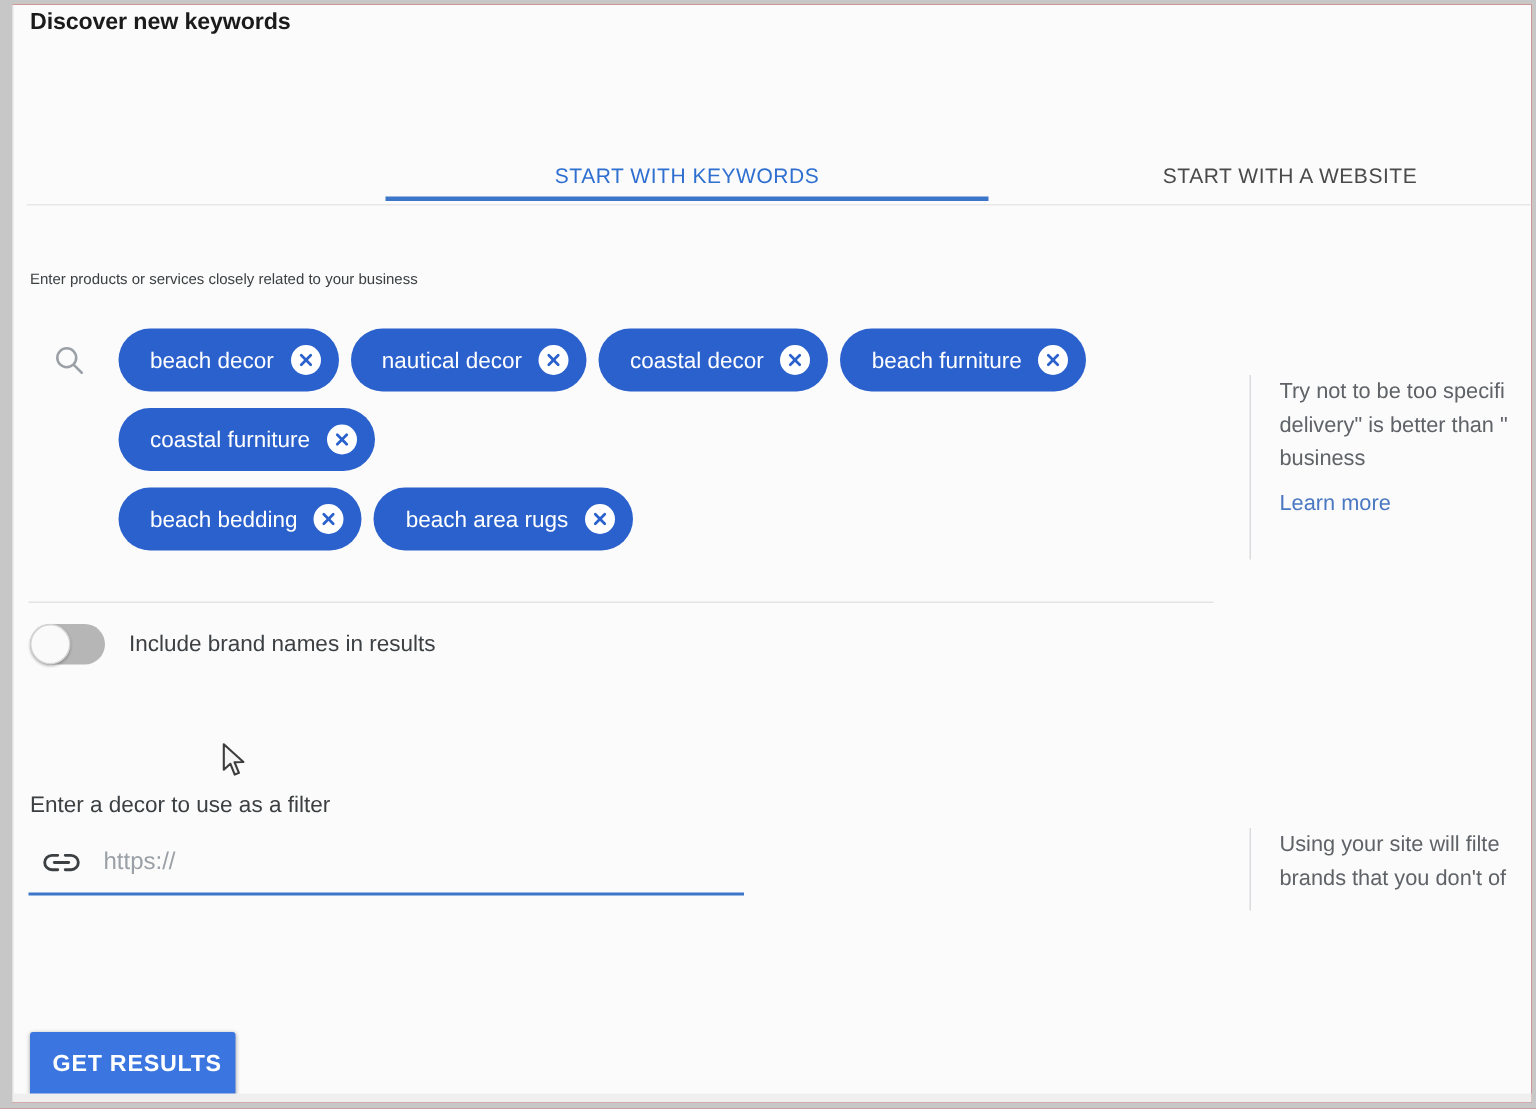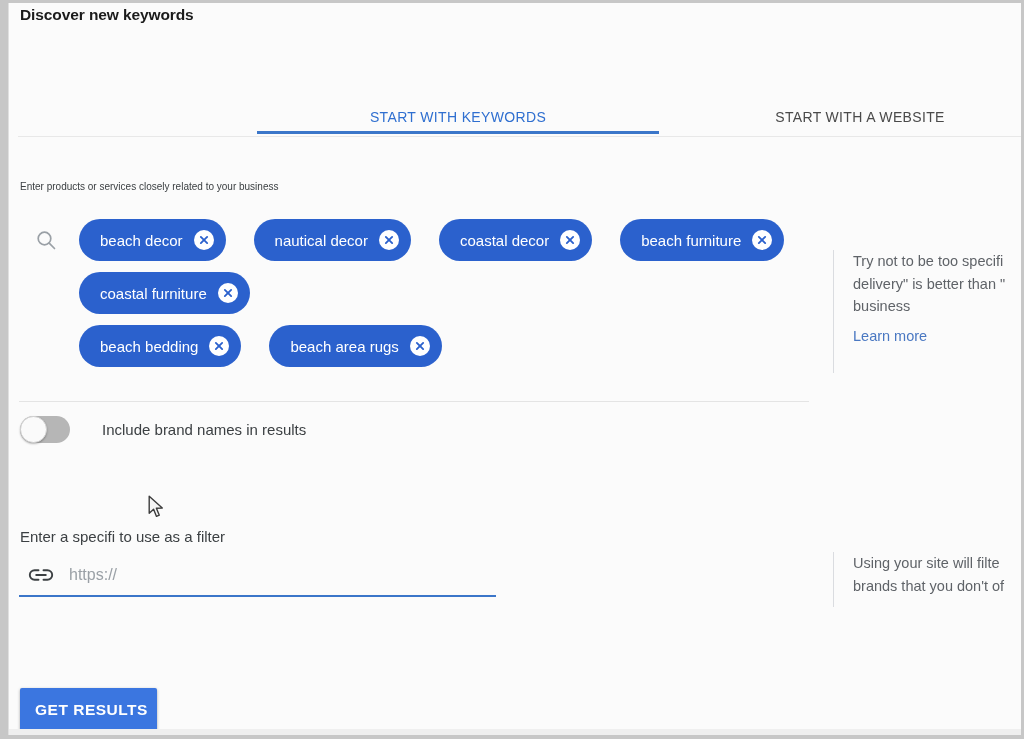--- a/index.html
+++ b/index.html
@@ -107,21 +107,21 @@
     color: #9aa0a6;
   }
   .chips {
     position: absolute;
     left: 70px;
     top: 216px;
     width: 730px;
   }
   .chip-row {
     display: flex;
-    gap: 28px;
+    gap: 8px;
     margin-bottom: 11px;
     height: 42px;
   }
   .chip {
     display: inline-flex;
     align-items: center;
     height: 42px;
     padding: 0 12px 0 21px;
     border-radius: 21px;
     background: #2b61cd;
@@ -202,21 +202,21 @@
     top: 0px;
     width: 27px;
     height: 27px;
     border-radius: 50%;
     background: #fafafa;
     border: 1px solid #d4d4d4;
     box-sizing: border-box;
     box-shadow: 0 1px 2px rgba(0,0,0,0.28);
   }
   .toggle-label {
-    margin-left: 32px;
+    margin-left: 16px;
     font-size: 15px;
     color: #3c4043;
     white-space: nowrap;
   }
 
   
   .cursor {
     position: absolute;
     left: 139px;
     top: 492px;
@@ -403,21 +403,21 @@
       </div>
       <div class="toggle-label">Include brand names in results</div>
     </div>
 
     <div class="cursor">
       <svg viewBox="0 0 17 24" width="17" height="24">
         <path d="M1.2 1.2 L1.2 18.2 L5.6 14.2 L8.5 21.4 L11.3 20.2 L8.4 13.2 L14.3 13.0 Z" fill="#f5f5f5" stroke="#3c3c3c" stroke-width="1.4" stroke-linejoin="round"></path>
       </svg>
     </div>
 
-    <div class="domain-label">Enter a specifi to use as a filter</div>
+    <div class="domain-label">Enter a decor to use as a filter</div>
     <div class="link-icon">
       <svg viewBox="0 0 26 22" width="26" height="22" fill="none" stroke="currentColor" stroke-width="1.9">
         <path d="M10.5 6.2 H6.6 a4.8 4.8 0 0 0 0 9.6 H10.5" stroke-linecap="round"></path>
         <path d="M15.5 6.2 H19.4 a4.8 4.8 0 0 1 0 9.6 H15.5" stroke-linecap="round"></path>
         <line x1="8.2" y1="11" x2="17.8" y2="11" stroke-linecap="round"></line>
       </svg>
     </div>
     <input class="domain-input" type="text" placeholder="https://" style="">
     <div class="domain-underline"></div>
 

